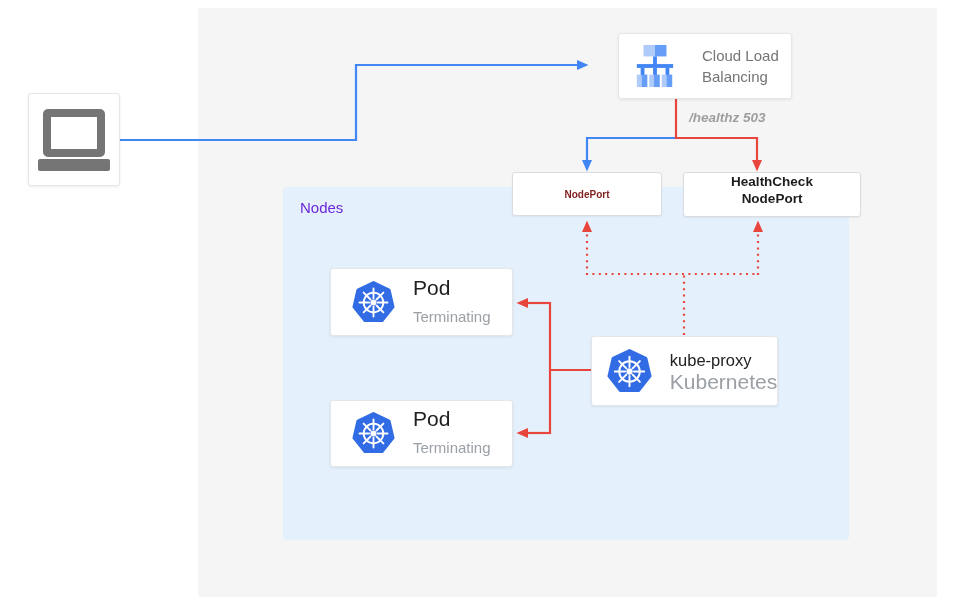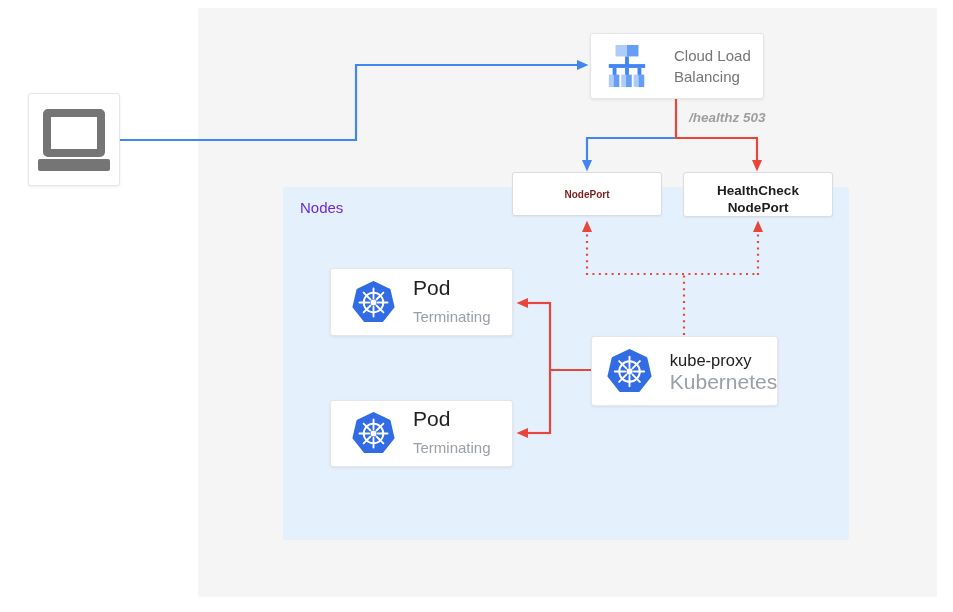--- a/index.html
+++ b/index.html
@@ -20,30 +20,30 @@
   .fill-red{fill:var(--red);}
 
   .card{position:absolute;background:#ffffff;border:1px solid #e4e6e9;border-radius:3px;
         box-shadow:0 1px 3px rgba(0,0,0,0.08);box-sizing:border-box;}
 
   .laptop-card{left:28px;top:93px;width:92px;height:93px;
         display:flex;flex-direction:column;align-items:center;justify-content:center;}
   .laptop-screen{width:46px;height:32px;border:8px solid #757575;border-radius:5px;background:#fff;}
   .laptop-base{width:72px;height:12px;background:#757575;border-radius:2px;margin-top:2px;}
 
-  .lb-card{left:590px;top:33px;width:174px;height:66px;
+  .lb-card{left:618px;top:33px;width:174px;height:66px;
         display:flex;align-items:center;padding-left:11px;}
   .lb-label{margin-left:22px;width:86px;font-size:15px;line-height:21px;color:#757575;}
 
   .nodeport-card{left:512px;top:172px;width:150px;height:44px;border-color:#d9dce1;
         display:flex;align-items:center;justify-content:center;box-shadow:0 1px 2px rgba(0,0,0,0.06);}
   .nodeport-label{font-size:10px;font-weight:bold;color:#7f1d1d;}
 
-  .healthcheck-card{left:683px;top:172px;width:150px;height:45px;border-color:#d9dce1;
-        display:flex;align-items:flex-end;justify-content:center;text-align:center;
+  .healthcheck-card{left:683px;top:172px;width:178px;height:45px;border-color:#d9dce1;
+        display:flex;align-items:flex-start;justify-content:center;text-align:center;
         box-shadow:0 1px 2px rgba(0,0,0,0.06);}
   .healthcheck-label{font-size:13.5px;font-weight:bold;line-height:17px;color:#1d1d1f;width:100px;}
 
   .pod-card{width:183px;height:68px;display:flex;align-items:center;padding-left:21px;}
   .pod-top{left:330px;top:268px;}
   .pod-bottom{left:330px;top:400px;height:67px;}
   .entity-text{margin-left:18px;display:flex;flex-direction:column;justify-content:center;}
   .entity-title{font-size:21px;color:#212121;line-height:20px;}
   .entity-sub{font-size:15px;color:#9aa0a6;line-height:20px;margin-top:9px;}
 

